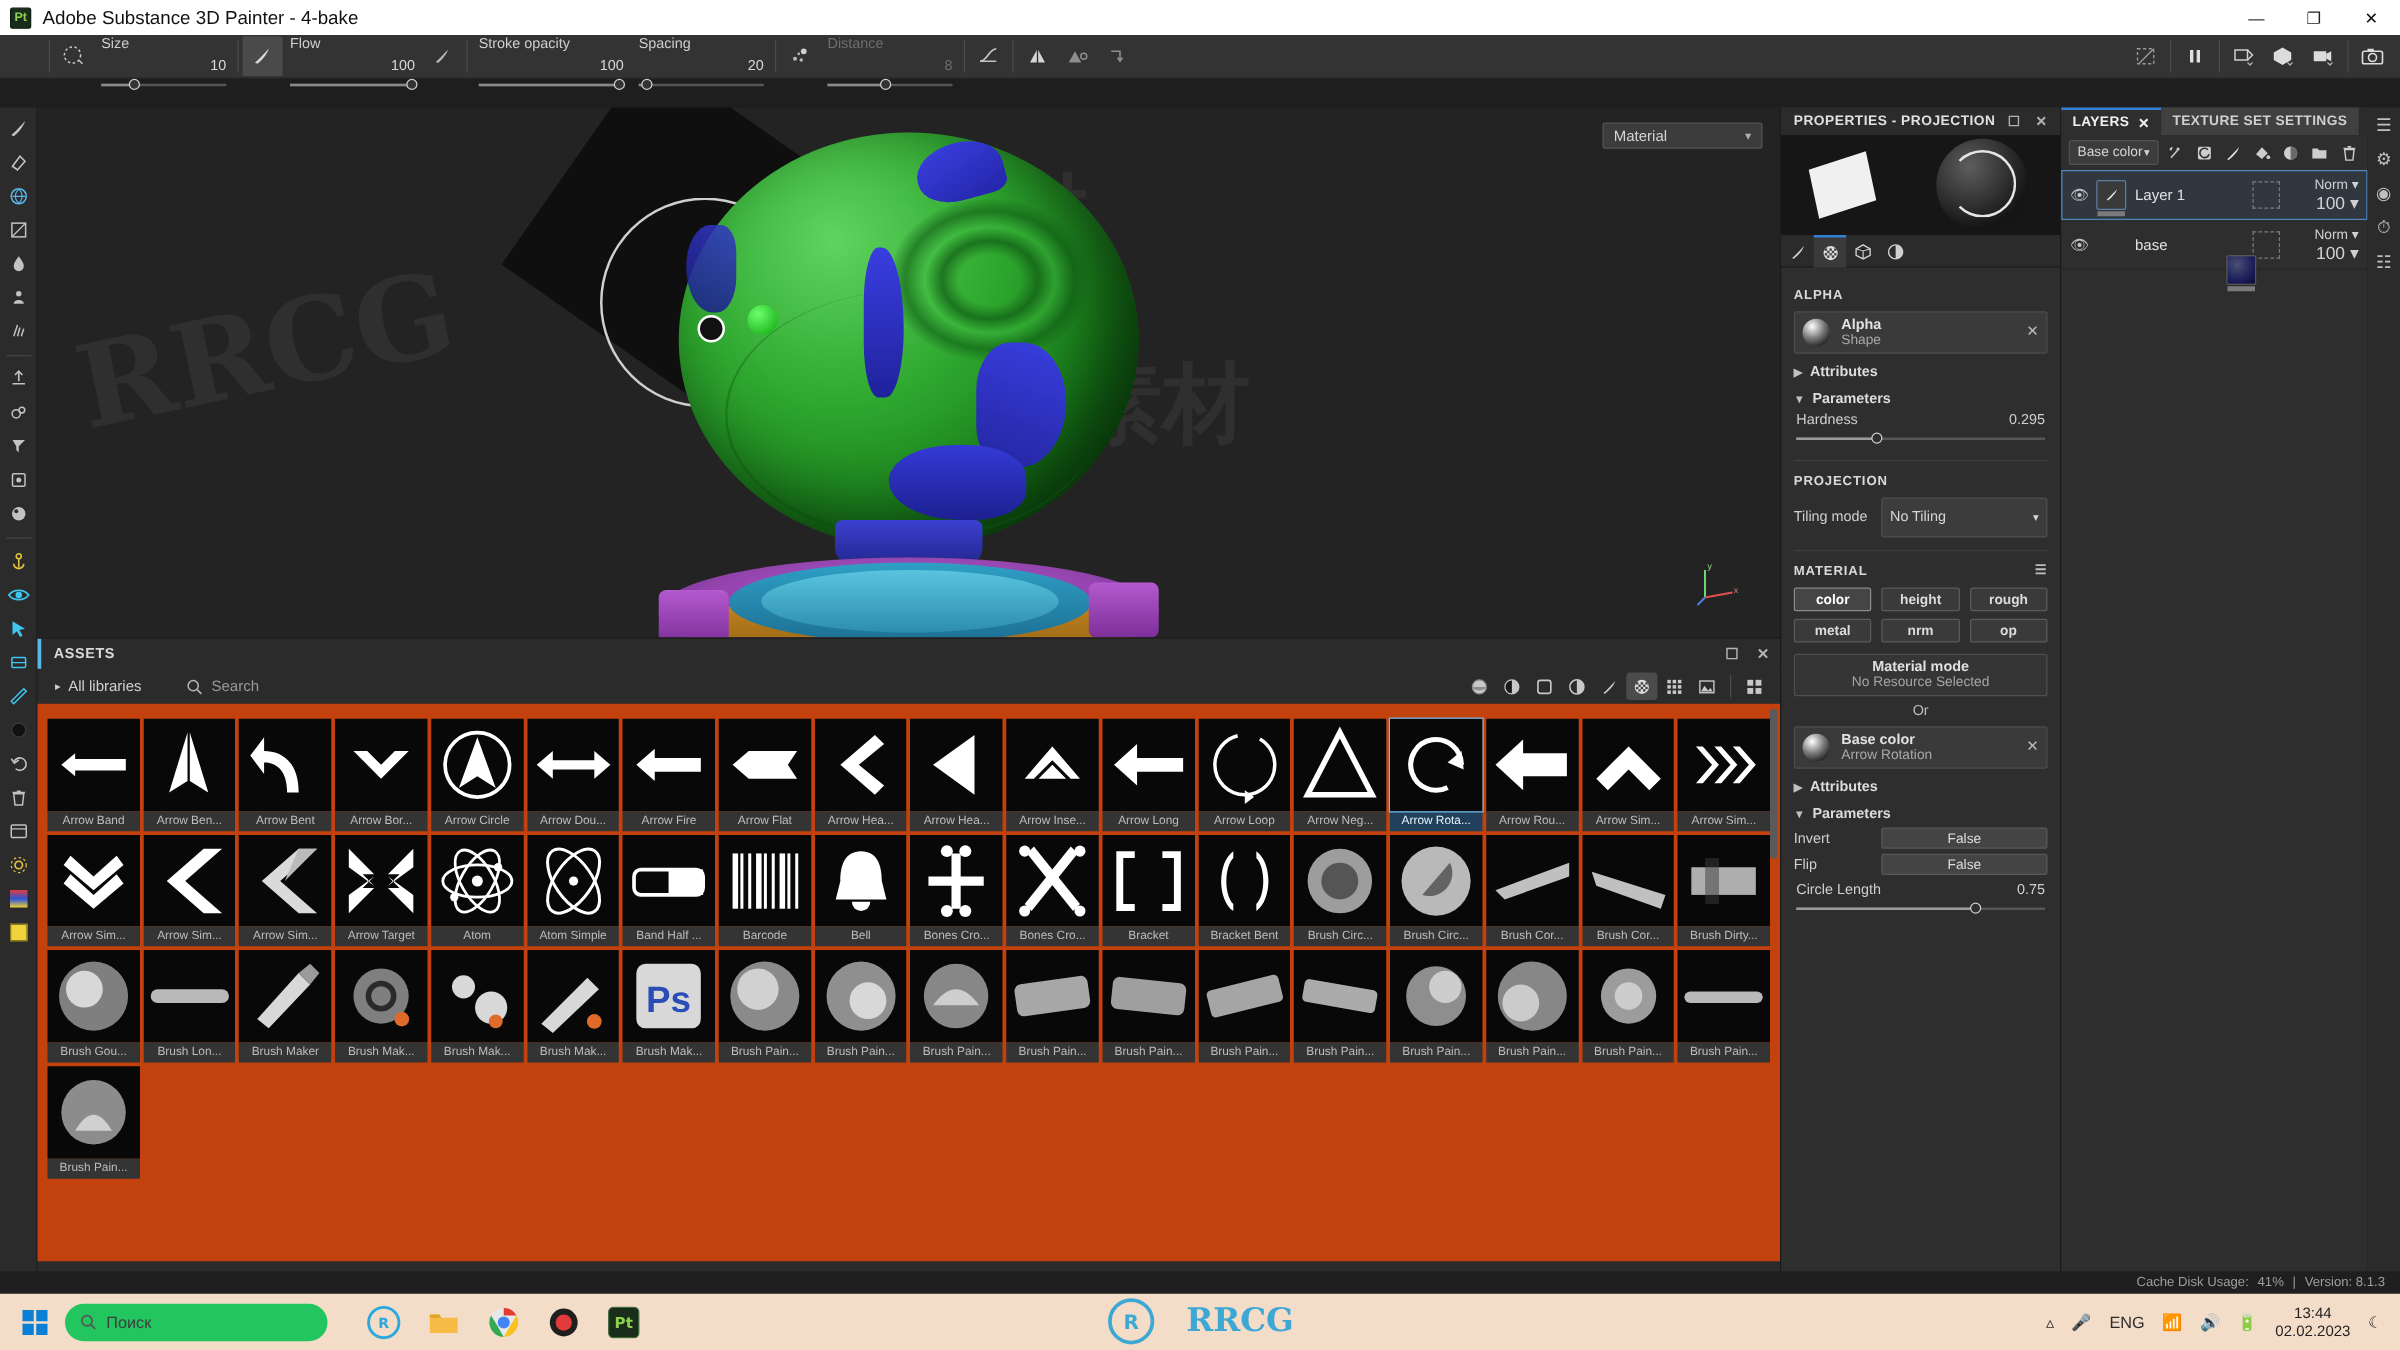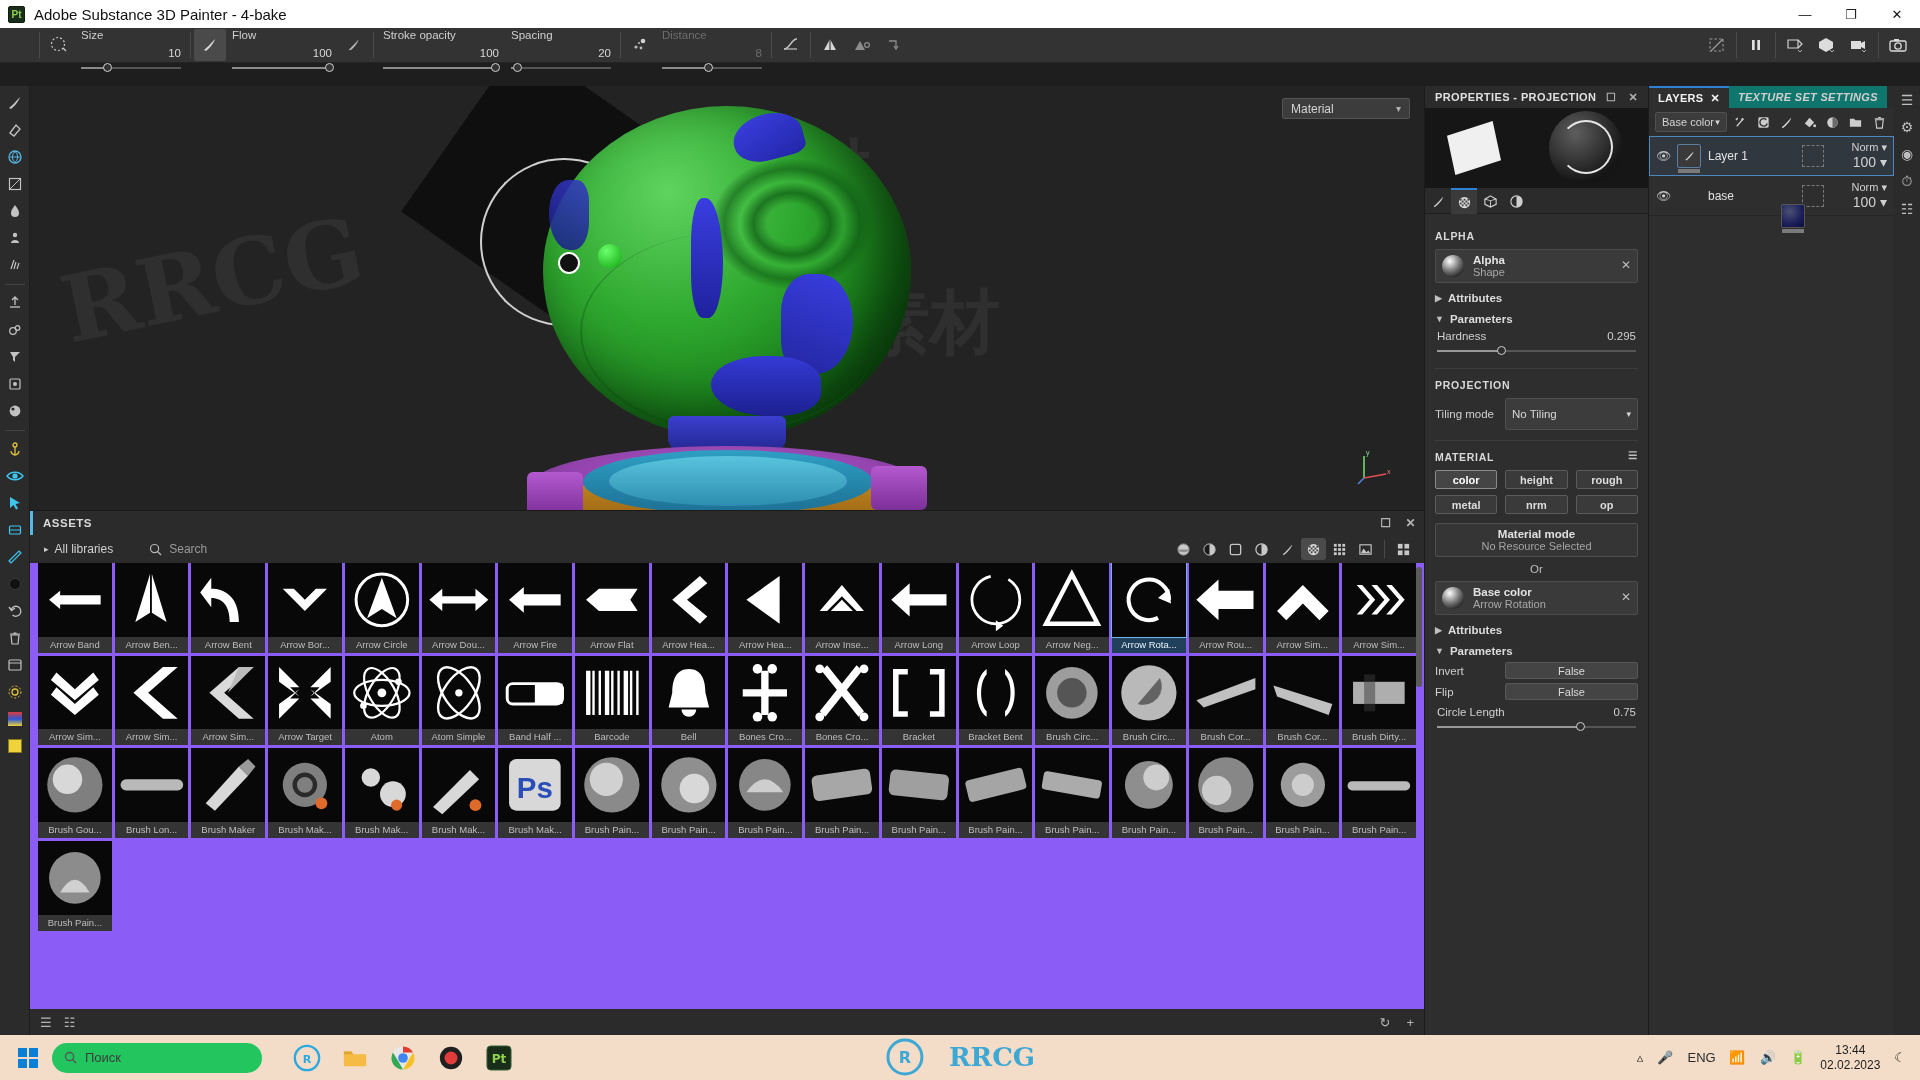--- a/index.html
+++ b/index.html
@@ -132,21 +132,21 @@
      background:#2b2b2b; }
   .libsel { display:flex; align-items:center; gap:6px; font-size:12px; color:#d0d0d0;
      padding:2px 6px; }
   .searchbox { display:flex; align-items:center; gap:7px; width:250px; margin-left:22px;
      color:#9a9a9a; font-size:12px; }
   .filters { margin-left:auto; display:flex; align-items:center; gap:1px; }
   .fbtn { width:25px; height:22px; display:flex; align-items:center; justify-content:center;
      color:#c3c3c3; border-radius:3px; }
   .fbtn.on { background:#4b4b4b; }
   .fsep { width:1px; height:18px; background:#4a4a4a; margin:0 5px; }
-  .grid-wrap { flex:1; overflow:hidden; position:relative; background:#8b5cf6; padding:0 8px; }
+  .grid-wrap { flex:1; overflow:hidden; position:relative; background:#c2410c; padding:12px 8px; }
   .grid { display:grid; grid-template-columns:repeat(18, 1fr); gap:3px; }
   .cell { width:100%; }
   .thumb { width:100%; aspect-ratio:1/1; background:#080808; display:flex;
      justify-content:center; overflow:hidden; }
   .cell.sel .thumb { outline:1.5px solid #6fb7e8; }
   .cell.sel .clabel { background:#21405c; color:#e8f2fb; }
   .clabel { font-size:9.5px; color:#bdbdbd; text-align:center; padding:2px 1px 3px;
      white-space:nowrap; overflow:hidden; text-overflow:ellipsis; background:#343434; }
   .assets-foot { height:26px; display:flex; align-items:center; padding:0 10px;
      background:#2b2b2b; color:#b5b5b5; }
@@ -207,21 +207,21 @@
      display:flex; align-items:center; justify-content:center; font-size:11px; color:#dcdcdc;
      flex:1; }
 
   
   .layers { position:absolute; right:26px; top:86px; width:246px; bottom:45px;
      background:#2e2e2e; border-left:1px solid #1b1b1b; }
   .lay-tabs { height:22px; display:flex; align-items:center; background:#2b2b2b; }
   .ltab { height:22px; display:flex; align-items:center; padding:0 9px; gap:7px;
      font-size:11px; font-weight:bold; letter-spacing:.3px; color:#cfcfcf; }
   .ltab.on { background:#2e2e2e; border-top:2px solid #2f80d2; color:#f0f0f0; }
-  .ltab.alt { background:#0f766e;font-style:italic; }
+  .ltab.alt { background:#404040; }
   .lay-bar { height:28px; display:flex; align-items:center; gap:5px; padding:0 6px; }
   .lay-combo { width:78px; height:20px; background:#3c3c3c; border:1px solid #505050;
      border-radius:2px; display:flex; align-items:center; padding:0 6px; font-size:11px;
      color:#d4d4d4; }
   .lay-combo .chev { margin-left:auto; font-size:9px; }
   .libtn { width:20px; height:20px; display:flex; align-items:center; justify-content:center;
      color:#cdcdcd; }
   .lrow { height:40px; display:flex; align-items:center; gap:7px; padding:0 7px;
      border-bottom:1px solid #262626; position:relative; }
   .lrow.sel { background:#30373f; outline:1px solid #4d87bd; outline-offset:-1px; }
@@ -1469,20 +1469,26 @@
   </div>
 
   <div class="lay-rail">
     <span class="ri">☰</span>
     <span class="ri">⚙</span>
     <span class="ri">◉</span>
     <span class="ri">⏱</span>
     <span class="ri">☷</span>
   </div>
 
+  <div class="statusbar">
+    <span>Cache Disk Usage:</span>
+    <span>41%</span>
+    <span>|</span>
+    <span>Version: 8.1.3</span>
+  </div>
 
   <div class="taskbar">
     <div class="tb-start">
       <div class="winlogo">
           <i></i>
           <i></i>
           <i></i>
           <i></i>
         </div>
     </div>

